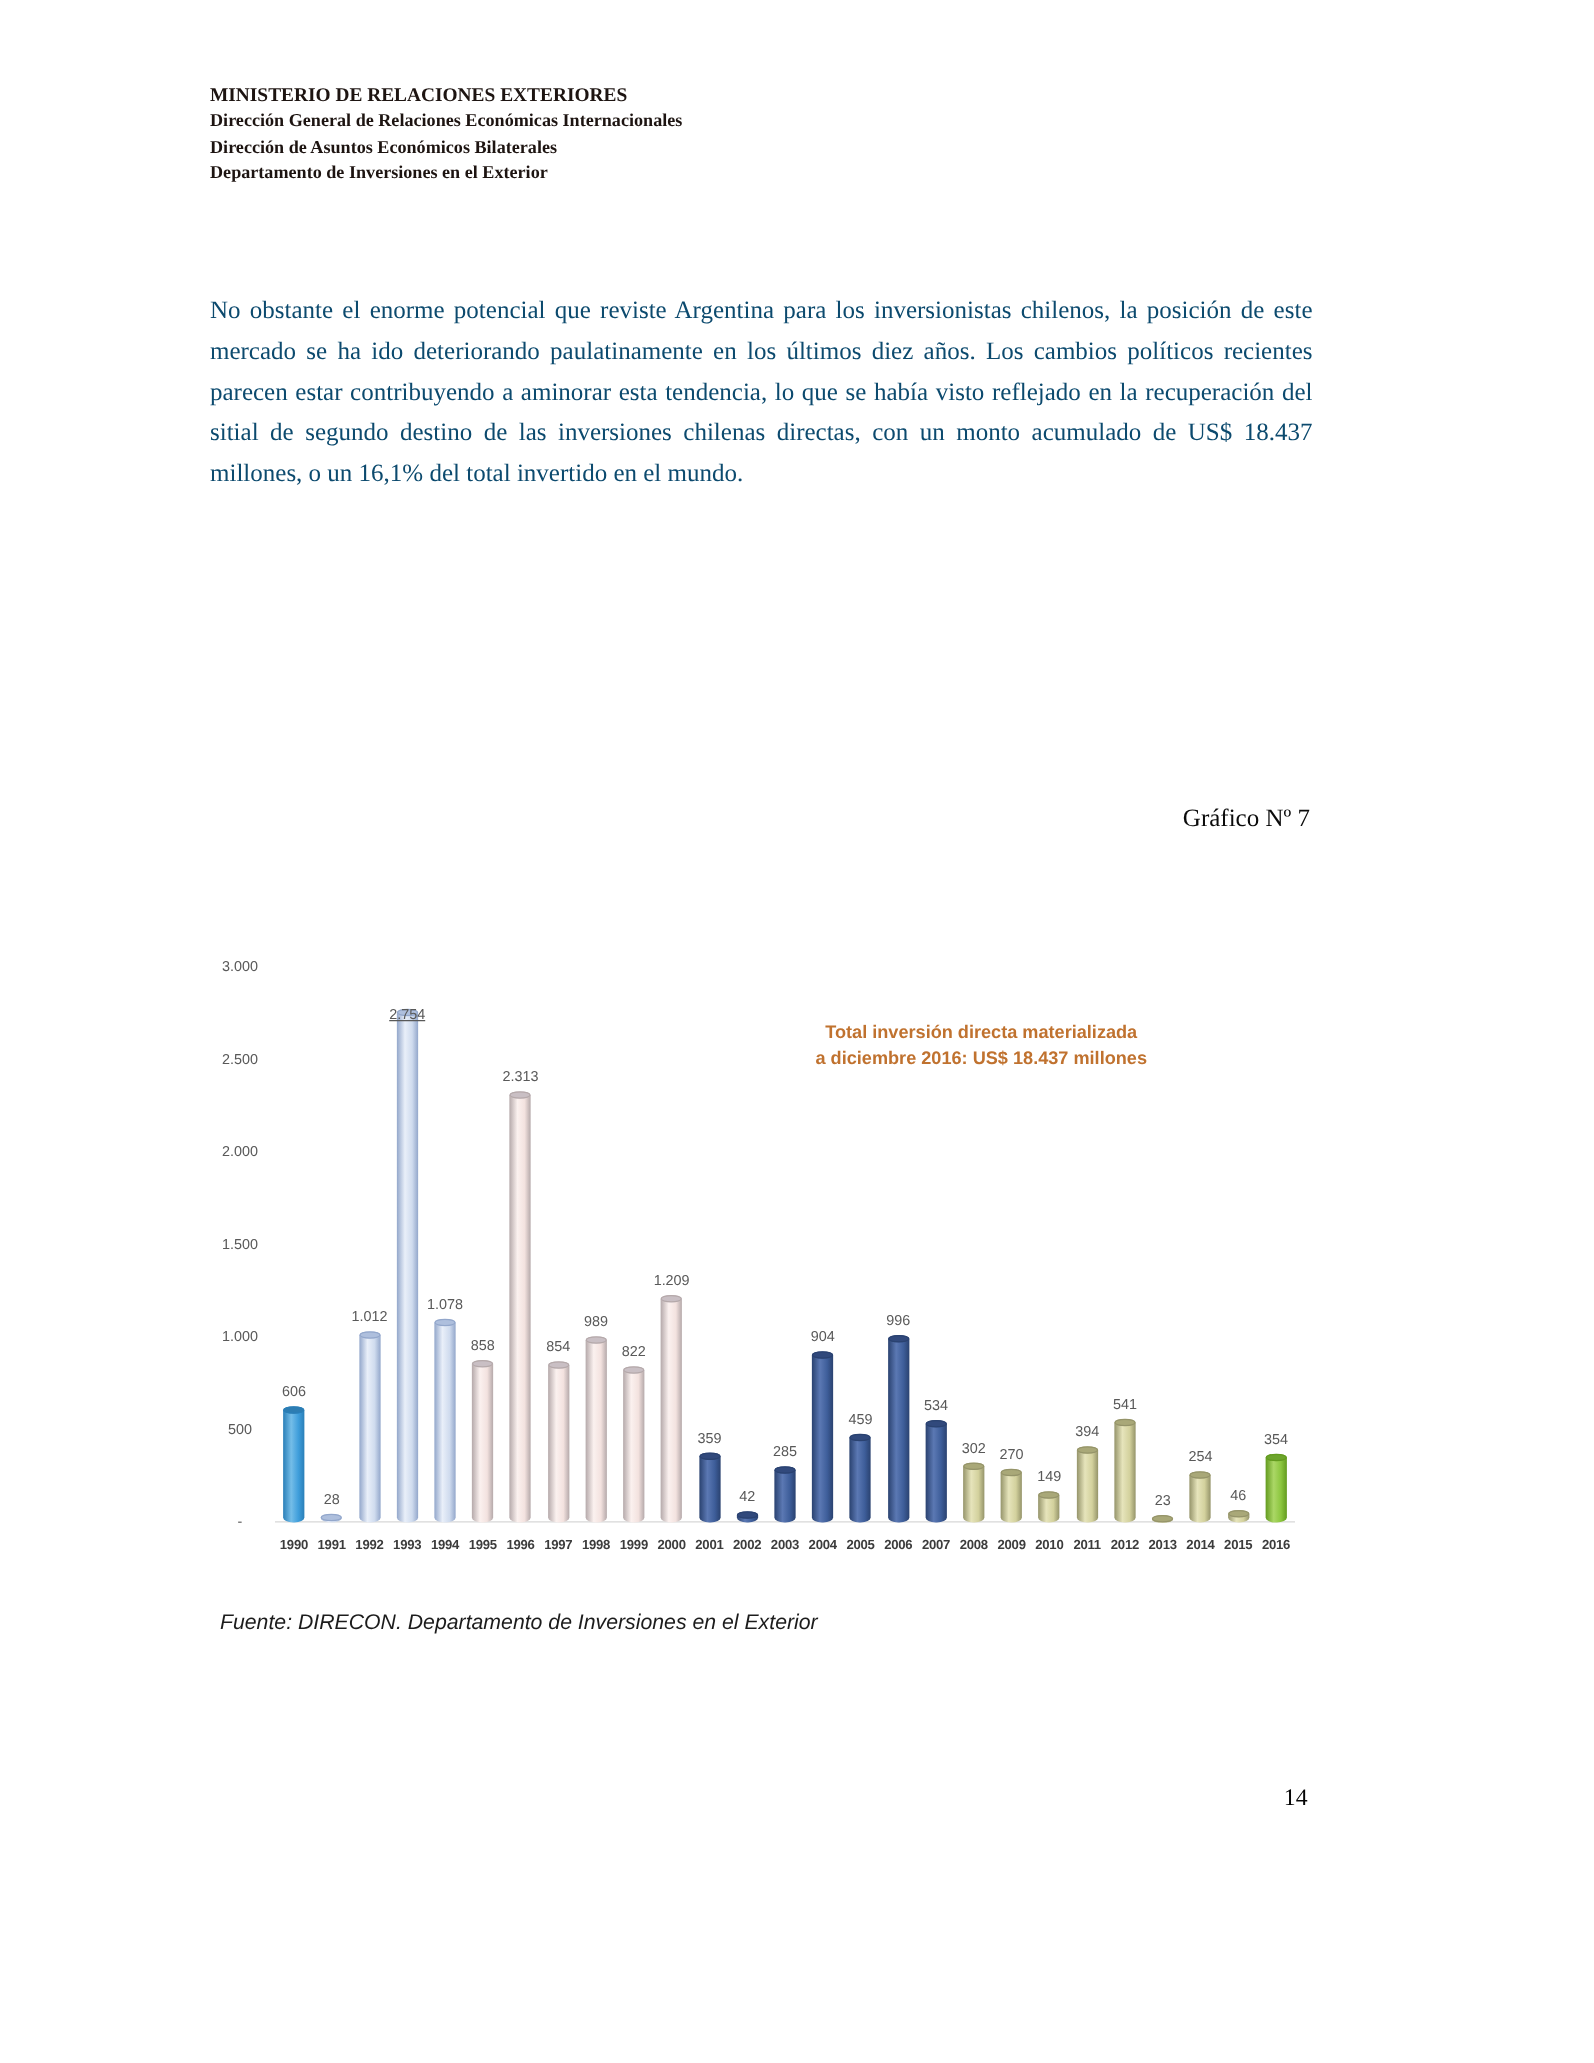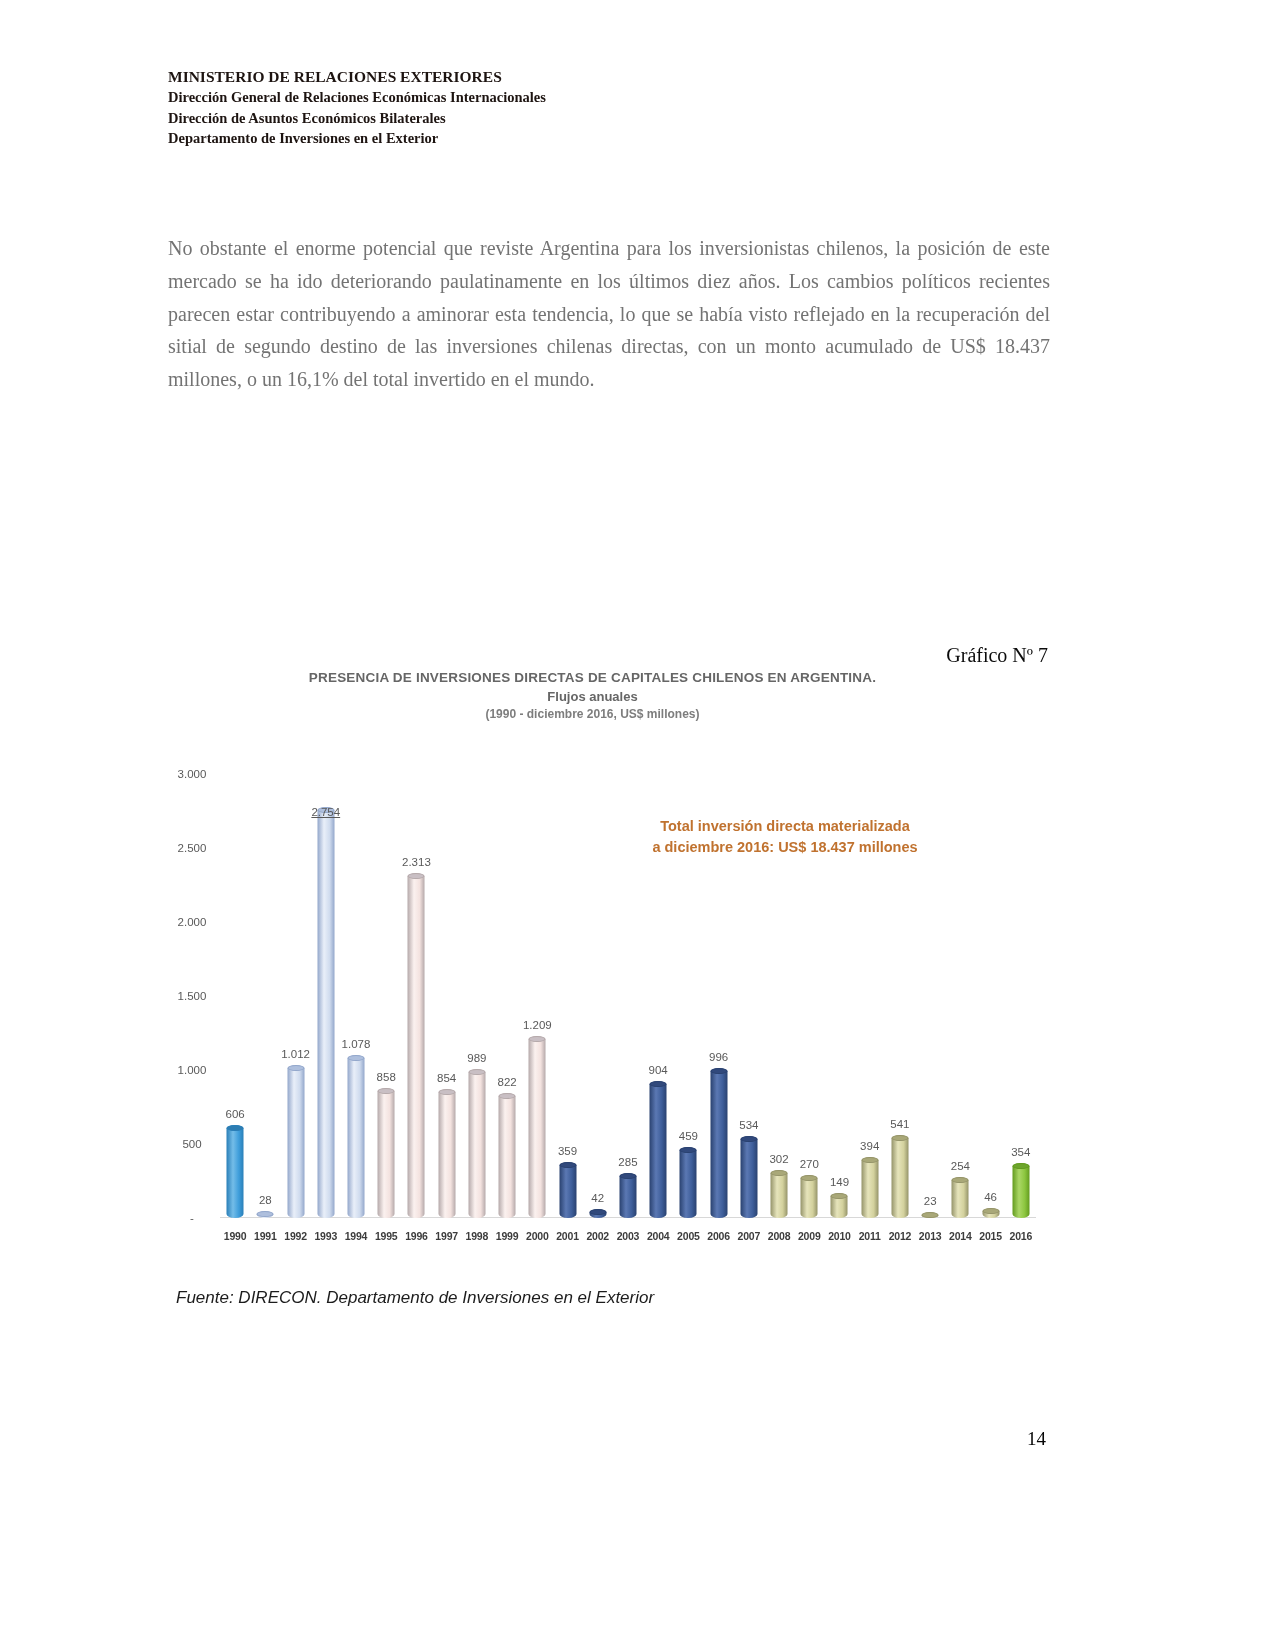--- a/index.html
+++ b/index.html
@@ -6,21 +6,21 @@
   .page{position:relative;width:1275px;height:1650px;background:#ffffff;overflow:hidden;
         font-family:"Liberation Serif", serif;color:#000;}
 
   
   .letterhead{position:absolute;left:168px;top:66px;color:#1d1411;}
   .lh1{font-weight:bold;font-size:15.5px;line-height:21px;}
   .lh{font-weight:bold;font-size:14.5px;line-height:20.5px;}
 
   
   .body-par{position:absolute;left:168px;top:232px;width:882px;margin:0;
-            font-size:20px;line-height:32.8px;text-align:justify;color:#737373;}
+            font-size:20px;line-height:32.8px;text-align:justify;color:#0c4a6e;}
 
   
   .figure-label{position:absolute;top:644px;right:227px;font-size:20px;color:#0b0b0b;}
 
   
   .chart{position:absolute;left:170px;top:668px;width:880px;height:640px;
          font-family:"Liberation Sans", sans-serif;}
   .chart-head{position:absolute;left:0;top:2px;width:845px;text-align:center;}
   .c-title{font-size:13.5px;font-weight:bold;color:#666666;letter-spacing:.2px;}
   .c-sub{font-size:13px;font-weight:bold;color:#666666;margin-top:4px;}
@@ -58,25 +58,20 @@
     <div class="lh">Dirección General de Relaciones Económicas Internacionales</div>
     <div class="lh">Dirección de Asuntos Económicos Bilaterales</div>
     <div class="lh">Departamento de Inversiones en el Exterior</div>
   </header>
 
   <p class="body-par">No obstante el enorme potencial que reviste Argentina para los inversionistas chilenos, la posición de este mercado se ha ido deteriorando paulatinamente en los últimos diez años. Los cambios políticos recientes parecen estar contribuyendo a aminorar esta tendencia, lo que se había visto reflejado en la recuperación del sitial de segundo destino de las inversiones chilenas directas, con un monto acumulado de US$ 18.437 millones, o un 16,1% del total invertido en el mundo.</p>
 
   <div class="figure-label">Gráfico Nº 7</div>
 
   <section class="chart">
-    <div class="chart-head">
-      <div class="c-title">PRESENCIA DE INVERSIONES DIRECTAS DE CAPITALES CHILENOS EN ARGENTINA.</div>
-      <div class="c-sub">Flujos anuales</div>
-      <div class="c-sub2">(1990 -  diciembre 2016, US$ millones)</div>
-    </div>
 
     <div class="plot">
       <div class="annotation" id="annotation" style="color: rgb(192, 114, 47);">
         <div>Total inversión directa materializada</div>
         <div>a diciembre 2016:  US$ 18.437 millones</div>
       </div>
       <div id="yticks">
           <div class="ytick" style="top: 36px;">3.000</div>
           <div class="ytick" style="top: 110px;">2.500</div>
           <div class="ytick" style="top: 184px;">2.000</div>

